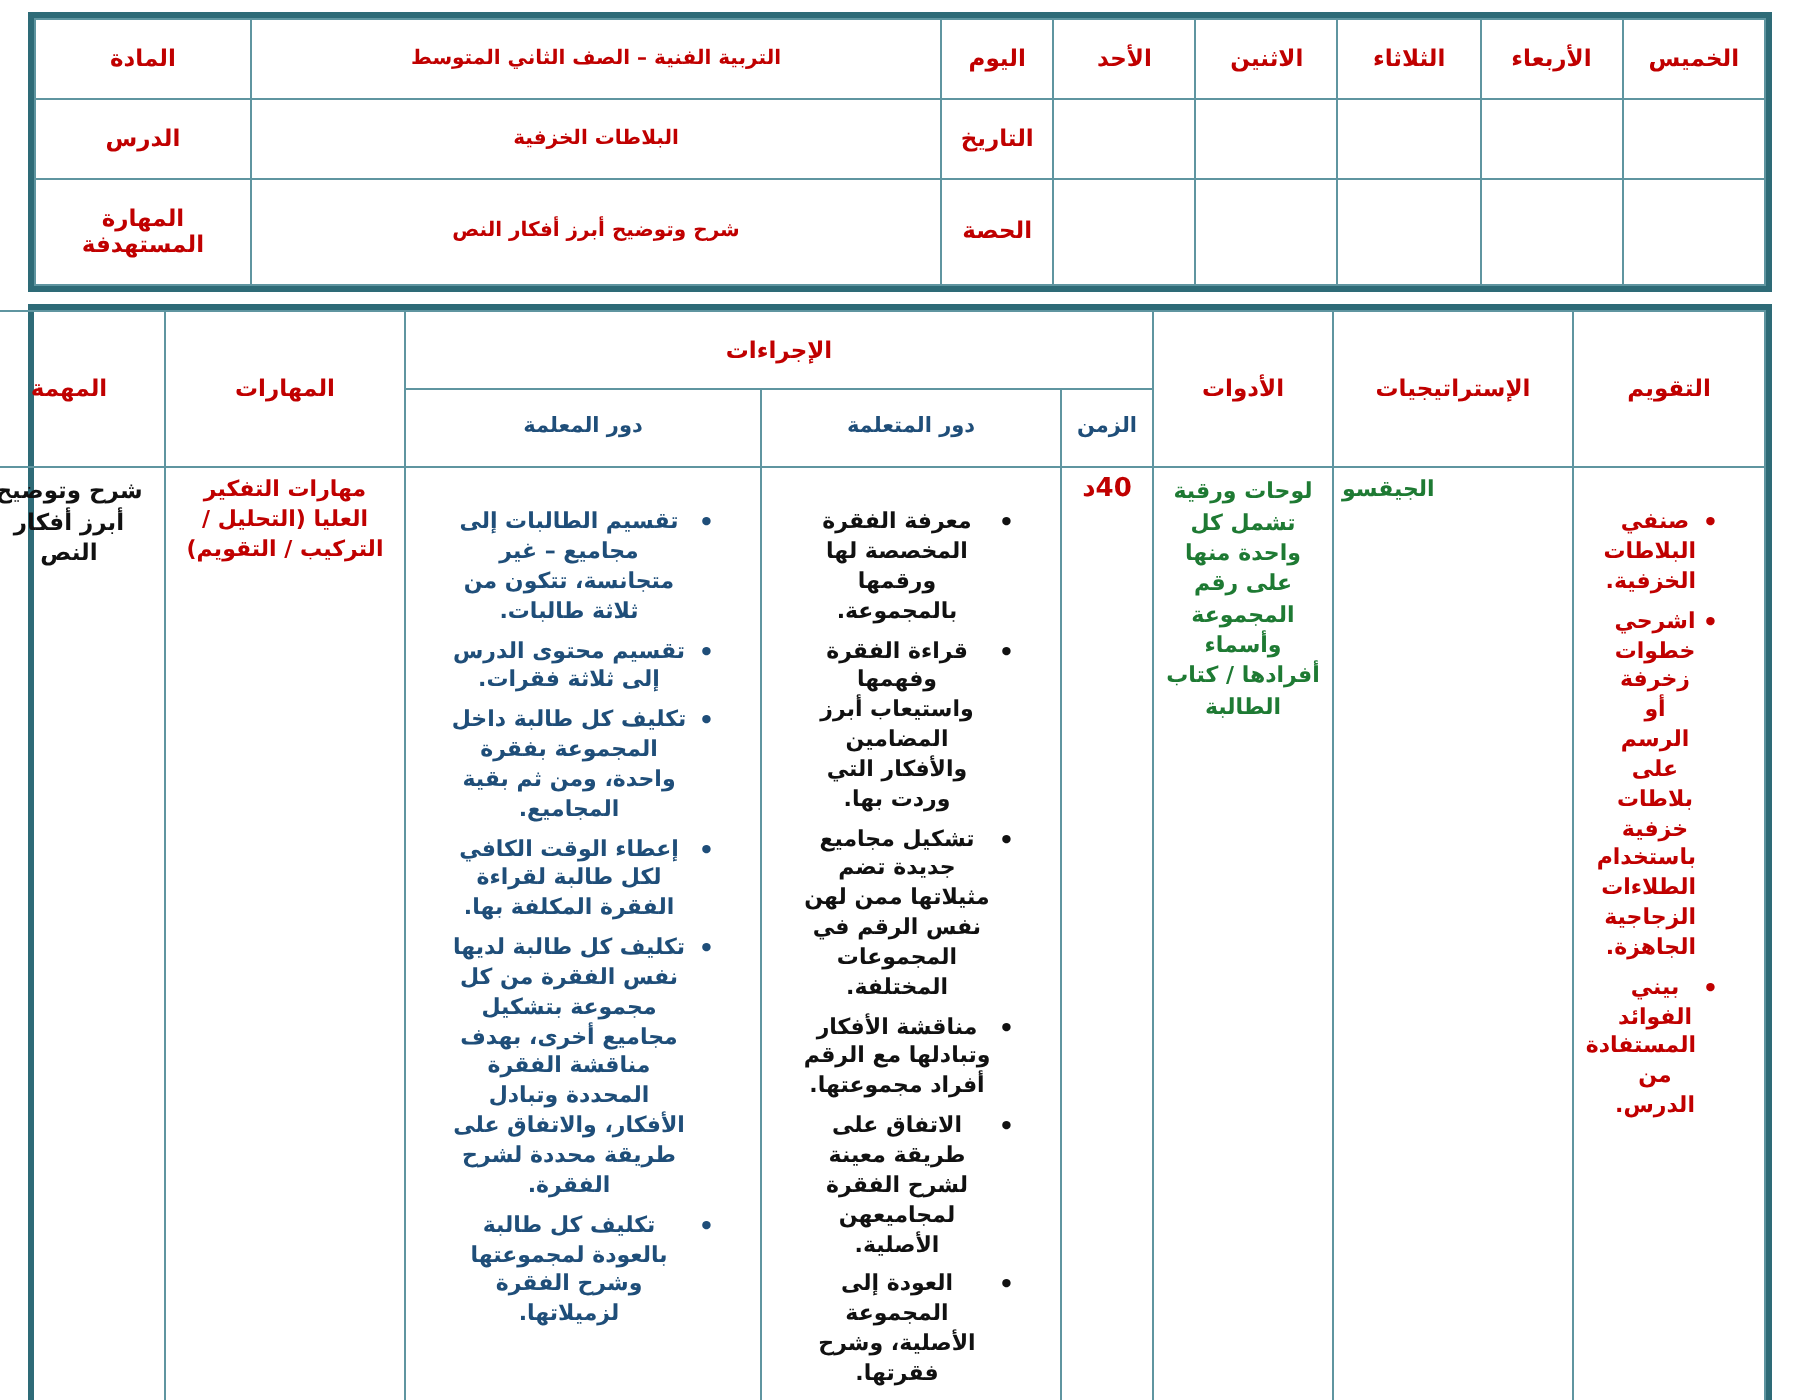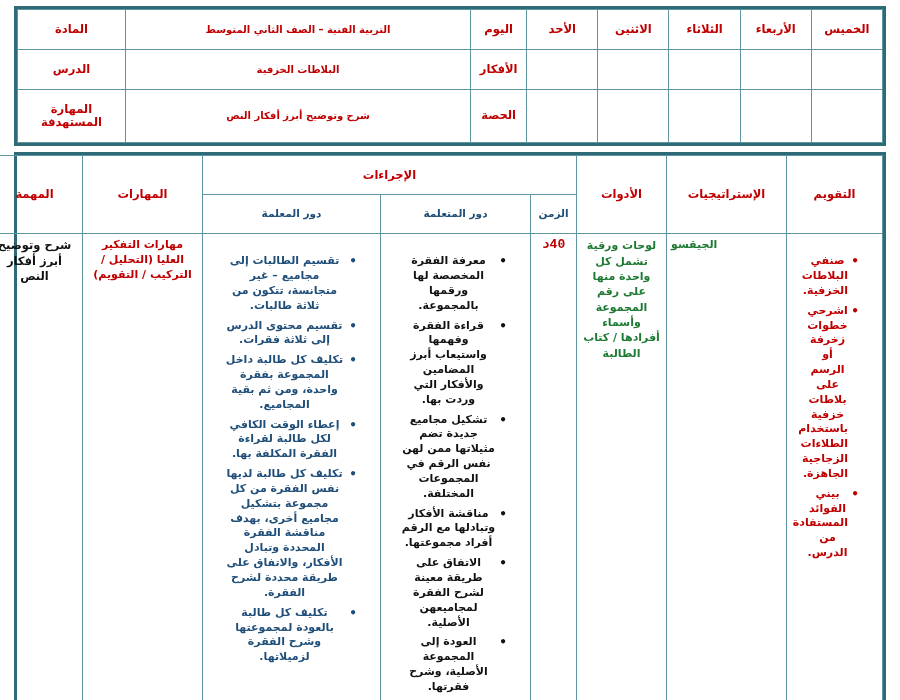--- a/index.html
+++ b/index.html
@@ -114,21 +114,21 @@
   ul.bl.red li { color: #c00000; }
   ul.bl.blue li { color: #1f4e79; }
   ul.bl.black li { color: #111111; }
 
   .plain-cell {
     font-size: 11px;
     line-height: 1.35;
     text-align: left;
   }
   .tools-cell { font-size: 11px; line-height: 1.4; }
-  .time-cell  { font-size: 13px; font-family: Liberation Mono, monospace; }
+  .time-cell  { font-size: 13px; }
   .skills-cell { font-size: 11px; line-height: 1.35; }
   .task-cell { font-size: 11.5px; line-height: 1.35; }
 
   
   .bottom-frame { margin-top: 5px; }
   .bottom-table td {
     height: 24px;
     font-size: 11.5px;
     text-align: right;
     padding-right: 10px;
@@ -162,21 +162,21 @@
         <td class="c-red">اليوم</td>
         <td class="c-red val-cell">التربية الفنية – الصف الثاني المتوسط</td>
         <td class="c-red">المادة</td>
       </tr>
       <tr>
         <td></td>
         <td></td>
         <td></td>
         <td></td>
         <td></td>
-        <td class="c-red">الأفكار</td>
+        <td class="c-red">التاريخ</td>
         <td class="c-red val-cell">البلاطات الخزفية</td>
         <td class="c-red">الدرس</td>
       </tr>
       <tr>
         <td></td>
         <td></td>
         <td></td>
         <td></td>
         <td></td>
         <td class="c-red">الحصة</td>

